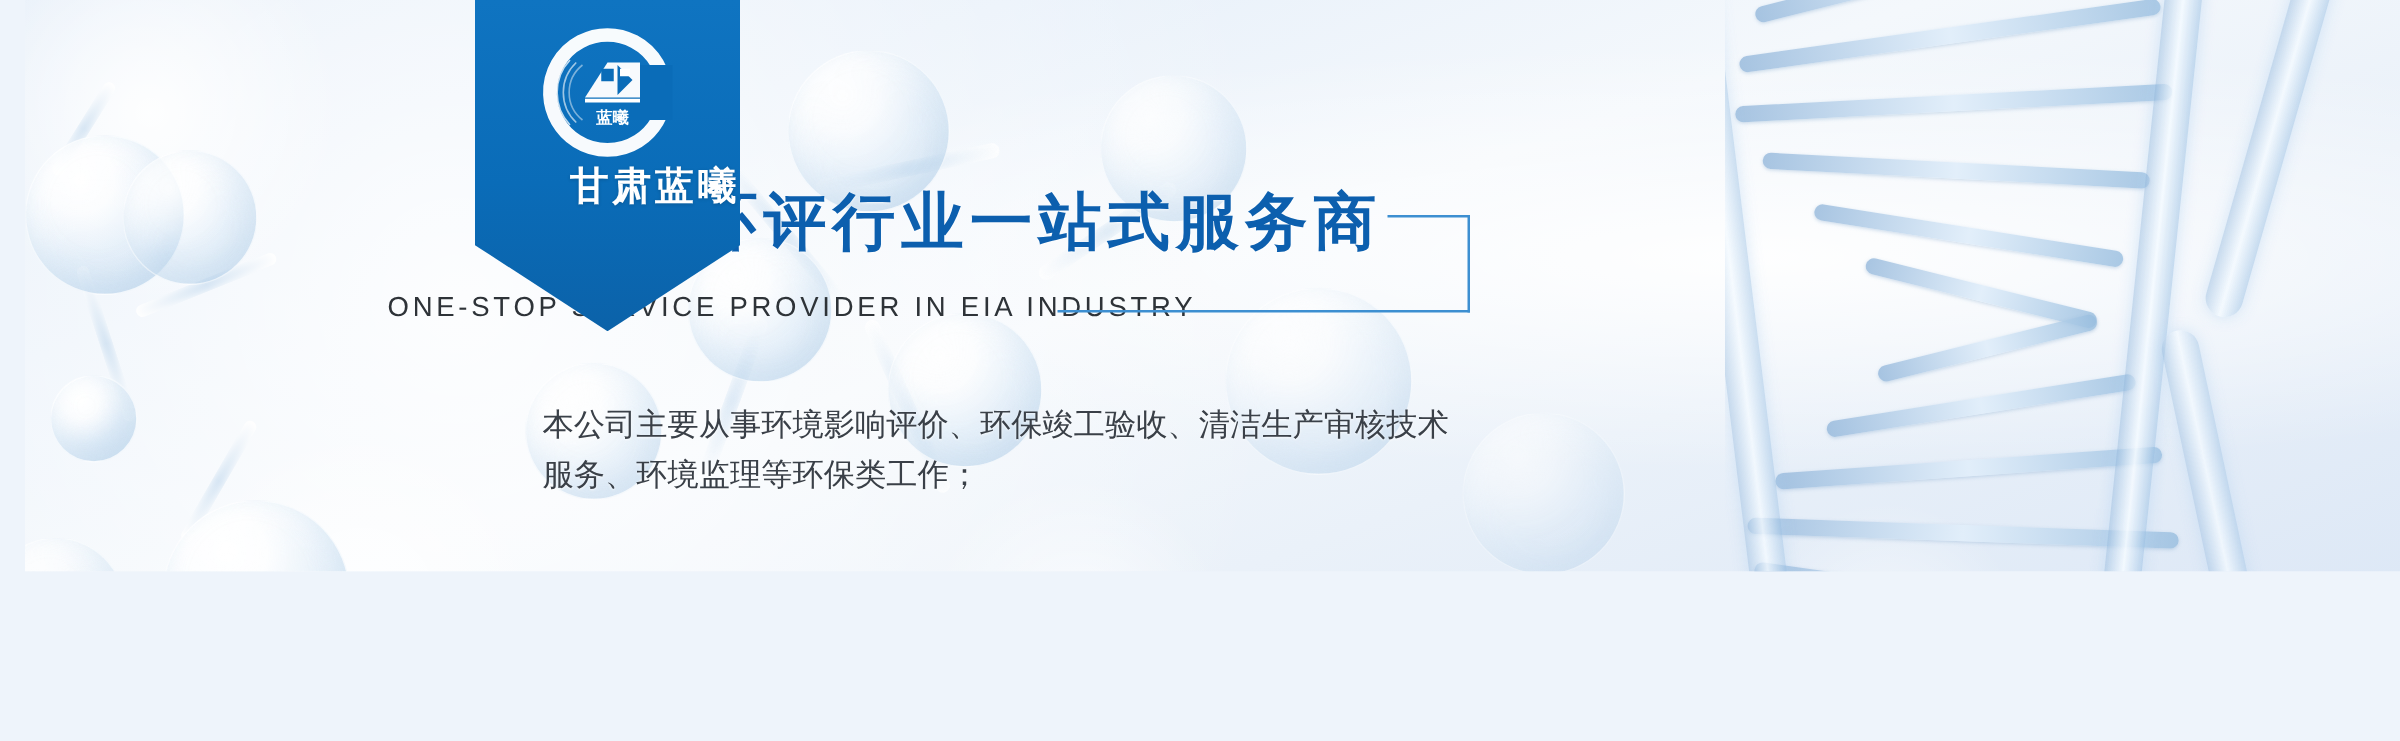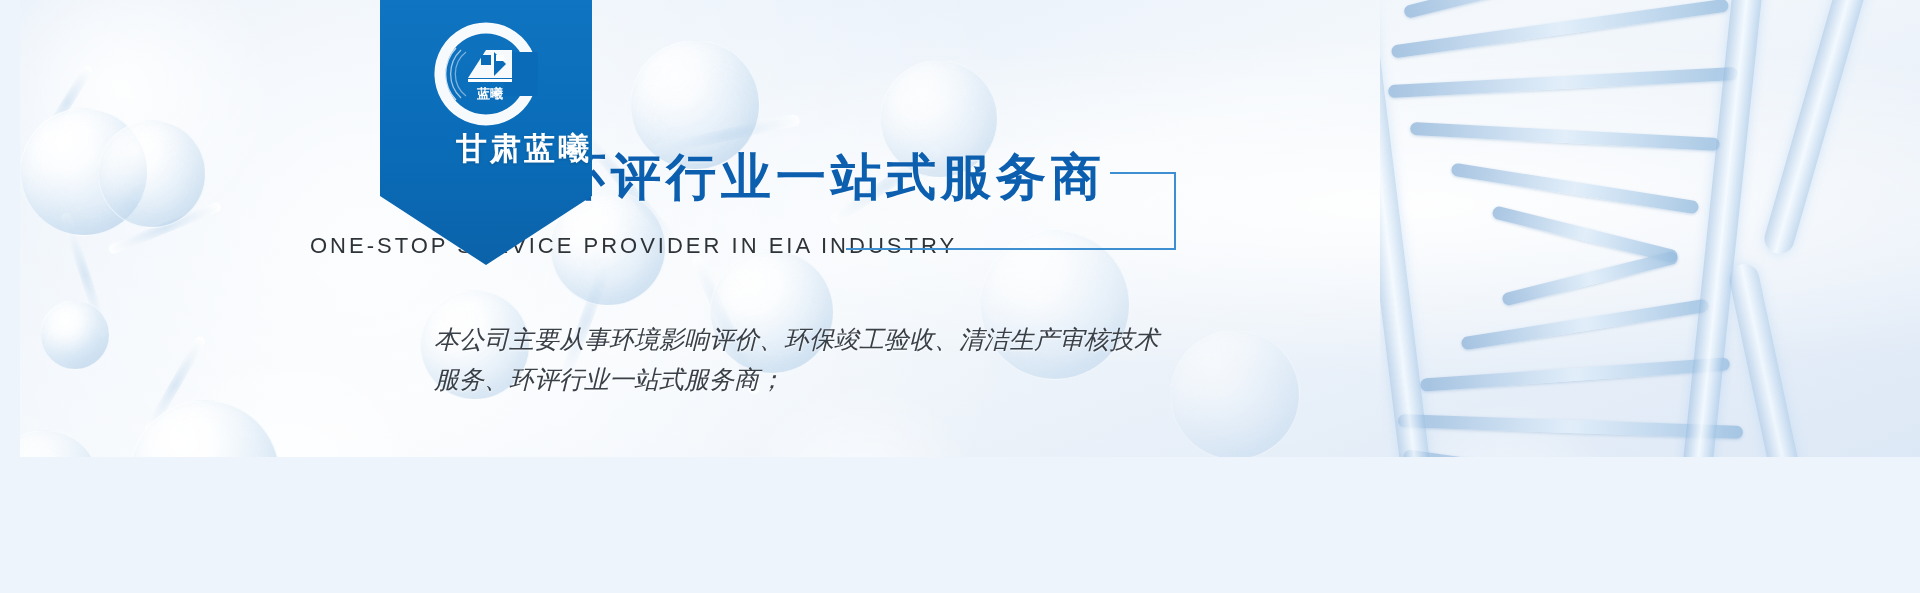--- a/index.html
+++ b/index.html
@@ -120,21 +120,21 @@
   
   #body-copy {
     position:absolute; left:414px; top:320px;
     font-family:"DejaVu Serif", serif;
     font-size:25px;
     line-height:40px;
     color:#3a4048;
     z-index:5;
     white-space:nowrap;
   }
-  #body-copy div { text-shadow:0 1px 2px rgba(255,255,255,0.85);font-style:italic; }
+  #body-copy div { text-shadow:0 1px 2px rgba(255,255,255,0.85); }
 </style>
 </head>
 <body>
 
 <div id="banner">
 
   <div>
 
     <div class="bgart glow" style="left:-60px;top:-70px;width:320px;height:320px;background:radial-gradient(circle,rgba(255,255,255,0.9) 0%,rgba(255,255,255,0) 68%);"></div>
     <div class="bgart glow" style="left:120px;top:330px;width:300px;height:300px;background:radial-gradient(circle,rgba(255,255,255,0.85) 0%,rgba(255,255,255,0) 66%);"></div>
@@ -219,16 +219,16 @@
   <div id="headline">环评行业一站式服务商</div>
 
   <div id="subtitle">ONE-STOP SERVICE PROVIDER IN EIA INDUSTRY</div>
 
   <div id="rule"></div>
   <div id="bracket-h"></div>
   <div id="bracket-v"></div>
 
   <div id="body-copy">
     <div>本公司主要从事环境影响评价、环保竣工验收、清洁生产审核技术</div>
-    <div>服务、环评行业一站式服务商；</div>
+    <div>服务、环境监理等环保类工作；</div>
   </div>
 
 </div>
 
 </body></html>

